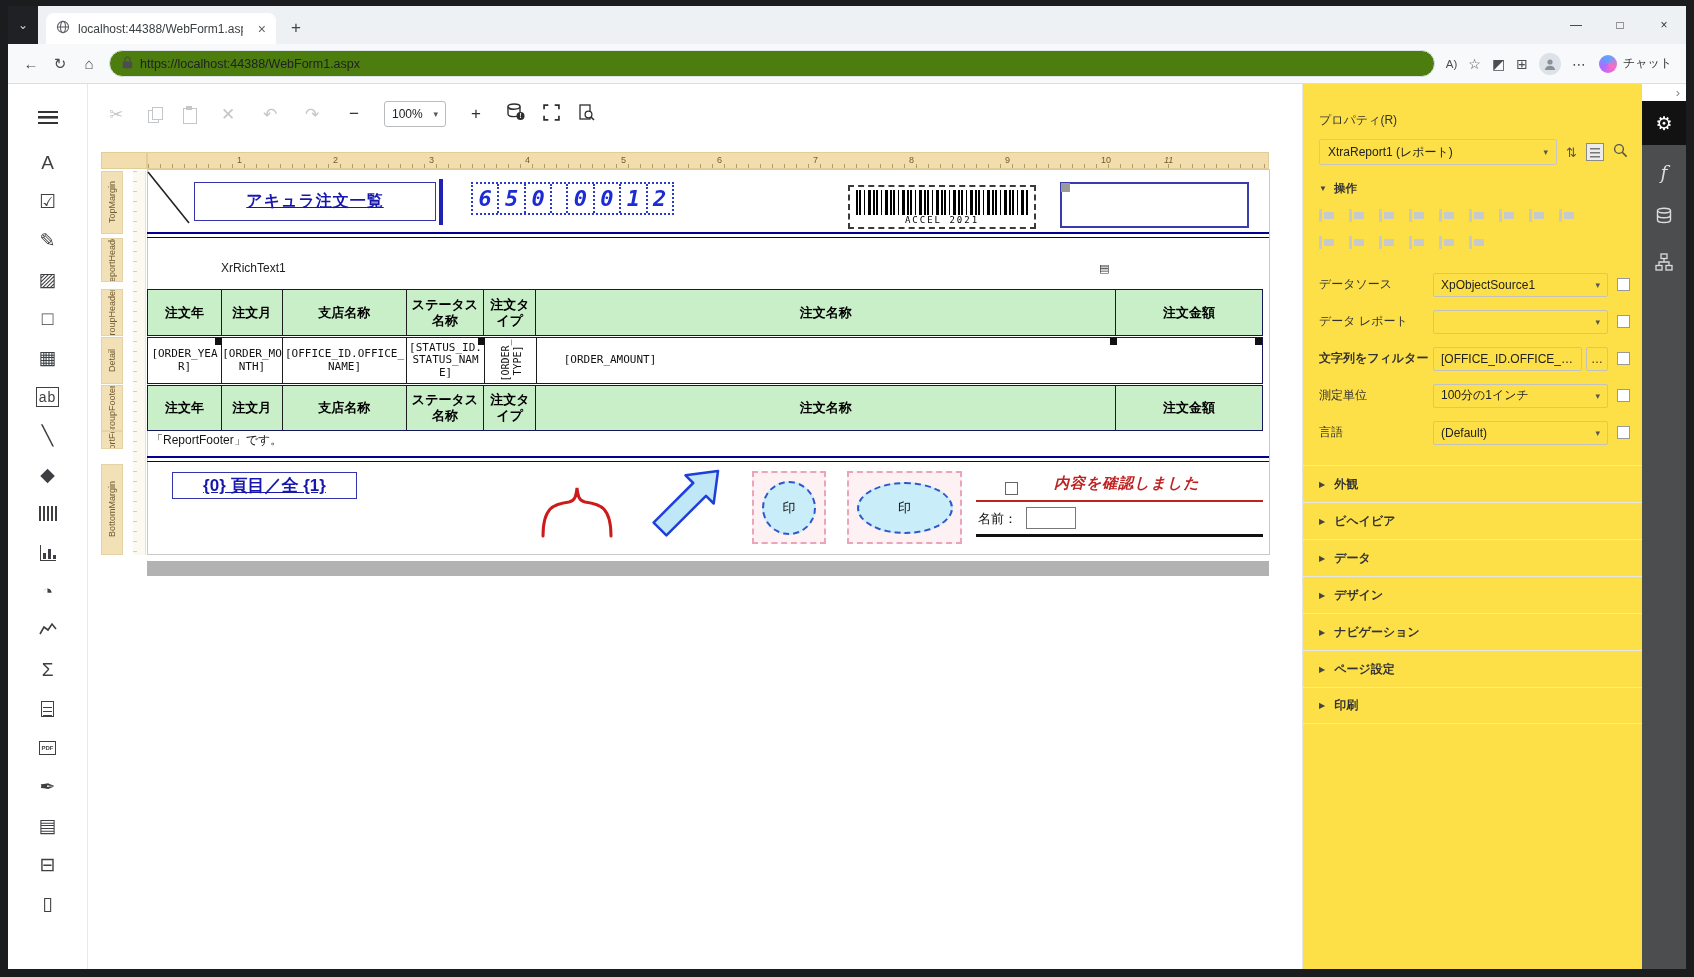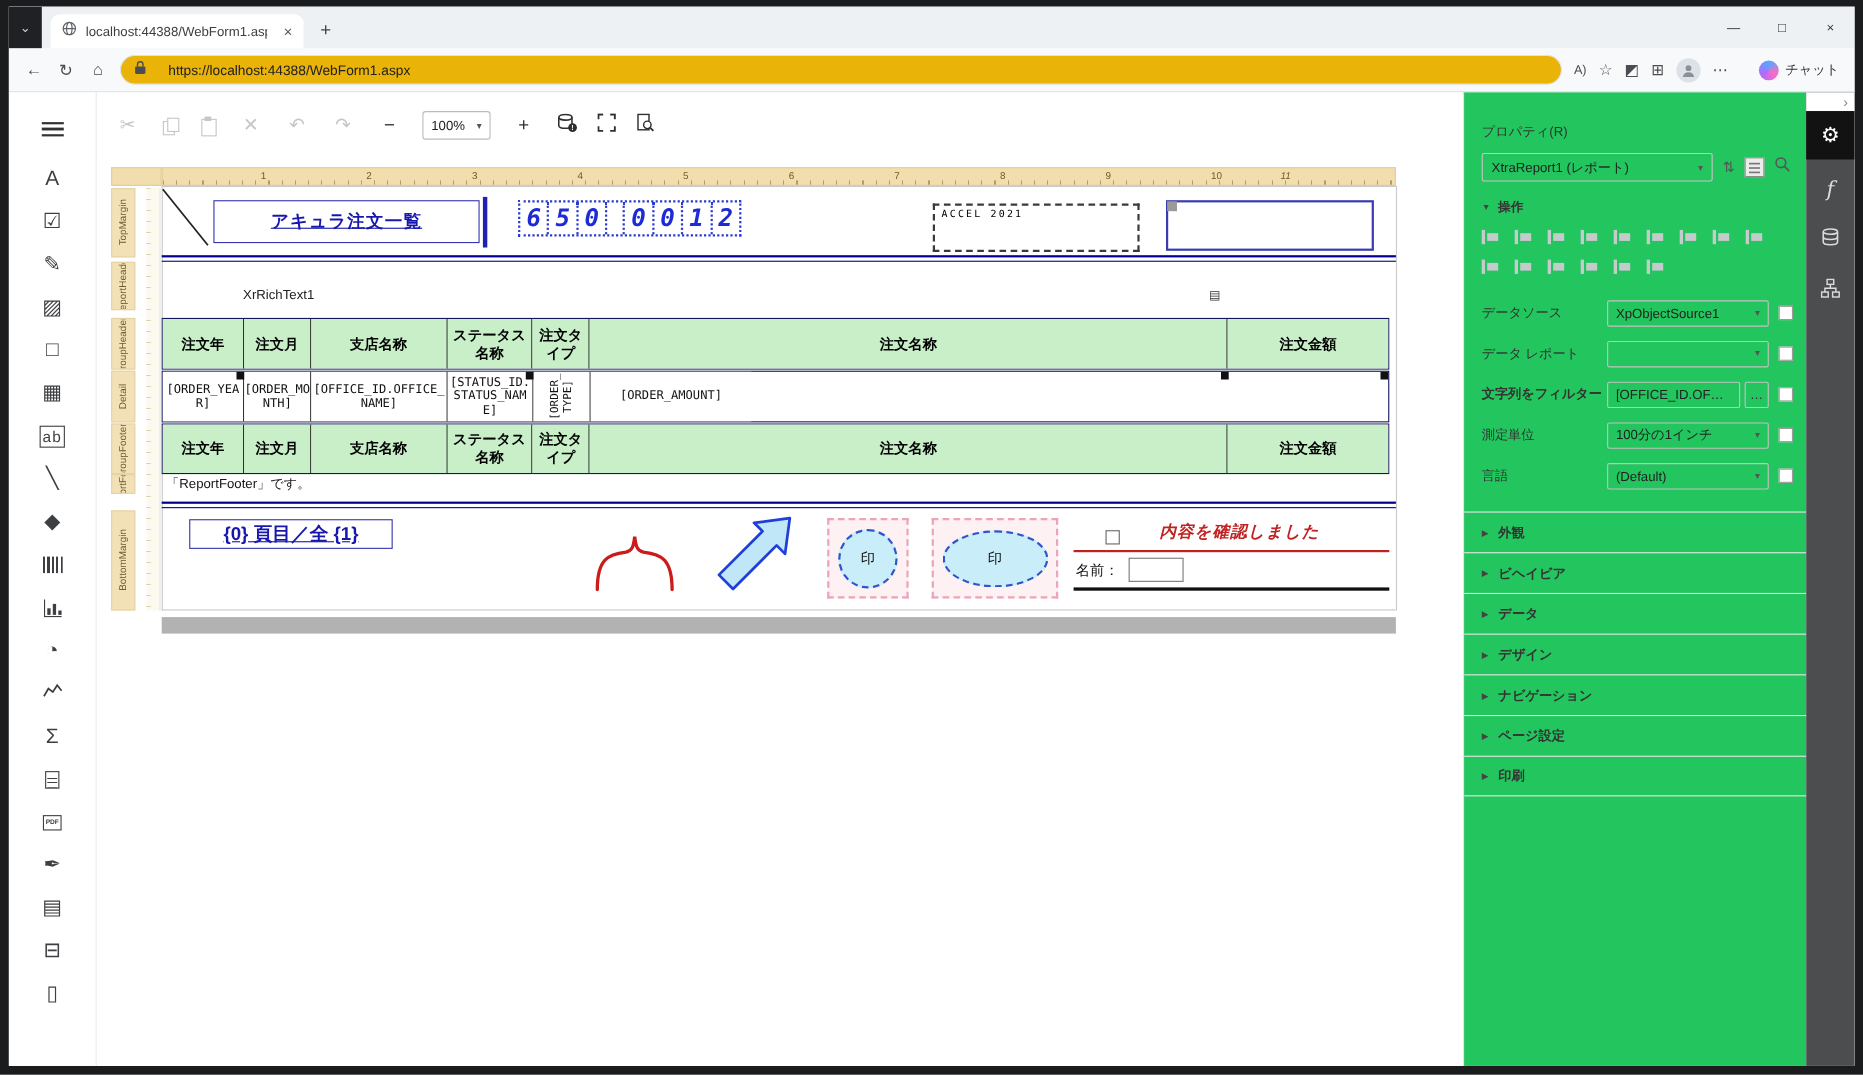--- a/index.html
+++ b/index.html
@@ -10,26 +10,26 @@
   .tabbar{height:38px;background:#eef1f4;display:flex;align-items:flex-end;flex:0 0 auto}
   .tab-search{width:30px;height:38px;background:#202124;color:#cfcfcf;display:flex;align-items:center;justify-content:center;font-size:12px}
   .tab{height:31px;background:#fff;border-radius:8px 8px 0 0;display:flex;align-items:center;gap:8px;padding:0 10px;margin-left:8px;width:230px}
   .tab-title{font-size:12px;color:#3c4043;white-space:nowrap;overflow:hidden;max-width:165px}
   .tab-close{color:#5f6368;font-size:14px;margin-left:auto}
   .newtab{width:28px;height:28px;margin:0 0 2px 6px;color:#444;font-size:17px;display:flex;align-items:center;justify-content:center}
   .spacer{flex:1}
   .wc{width:44px;height:38px;display:flex;align-items:center;justify-content:center;color:#333;font-size:12px}
   .addrbar{height:40px;background:#f7f9fa;border-bottom:1px solid #dadde1;display:flex;align-items:center;gap:11px;padding:0 14px;flex:0 0 auto}
   .navic{color:#494c50;font-size:15px;width:18px;text-align:center}
-  .urlpill{flex:1;height:27px;background:#eab308;border:1px solid #e0e3e7;border-radius:14px;display:flex;align-items:center;gap:20px;padding:0 12px}
+  .urlpill{flex:1;height:27px;background:#4d7c0f;border:1px solid #e0e3e7;border-radius:14px;display:flex;align-items:center;gap:7px;padding:0 12px}
   .url{font-size:12.5px;color:#202124;white-space:nowrap;overflow:hidden}
   .actic{color:#4a4d51;font-size:14px}
   .read{font-size:11.5px}
   .avatar{width:22px;height:22px;border-radius:50%;background:#dde2e8;display:flex;align-items:center;justify-content:center}
-  .copilot{display:flex;align-items:center;gap:6px;margin-left:17px}
+  .copilot{display:flex;align-items:center;gap:6px;margin-left:2px}
   .cop-ic{width:18px;height:18px;border-radius:50%;background:conic-gradient(#58a6ff,#ff6ac2,#b06aff,#58a6ff)}
   .cop-label{font-size:12px;color:#333}
 
   
   .main{flex:1;display:flex;min-height:0}
   .toolbox{width:80px;background:#fff;border-right:1px solid #e8e8e8;display:flex;flex-direction:column;align-items:center;padding-top:14px;overflow:hidden;flex:0 0 auto}
   .tbx-item{height:39px;width:46px;display:flex;align-items:center;justify-content:center;flex:0 0 auto}
   .tbx-item:first-child{margin-bottom:6px}
   .tbx-glyph{font-size:19px;color:#3d3f42}
   .tbx-glyph.small{font-size:14px;border:1.2px solid #3d3f42;padding:1px 2px;letter-spacing:1px}
@@ -62,21 +62,21 @@
   .thinruler{position:absolute;left:45px;top:27px;width:13px;height:384px;background:#fcf9f0;border-right:1px solid #e4e4e4;background-image:repeating-linear-gradient(to bottom,#ddd0a8 0 1px,transparent 1px 10px);background-size:4px 100%;background-repeat:no-repeat}
   .pedge{position:absolute;border-color:#c9c9c9 !important}
   .el-diag{position:absolute;left:59px;top:27px}
   .el-title{position:absolute;left:106px;top:38px;width:242px;height:39px;border:1px solid #3434ae;display:flex;align-items:center;justify-content:center}
   .el-title span{font-size:16px;font-weight:bold;color:#1717ad;text-decoration:underline;letter-spacing:1px}
   .el-vline{position:absolute;left:351px;top:35px;width:4px;height:46px;background:#2020b4}
   .zip{position:absolute;left:383px;top:38px;width:203px;height:33px;border:2px dotted #2b3ace;display:flex}
   .zcell{flex:1;border-right:2px dotted #2b3ace;display:flex;align-items:center;justify-content:center;font-family:"DejaVu Sans Mono",monospace;font-size:22px;font-weight:bold;font-style:italic;color:#1c2bd6}
   .zcell:last-child{border-right:none}
   .zgap{flex:0 0 16px}
-  .el-barcode{position:absolute;left:760px;top:41px;width:188px;height:44px;border:2px dashed #3a3a3a;display:flex;padding:3px 6px 1px}
+  .el-barcode{position:absolute;left:760px;top:41px;width:188px;height:44px;border:2px dashed #3a3a3a;display:flex;flex-direction:column;padding:3px 6px 1px}
   .bars{height:25px;background:repeating-linear-gradient(90deg,#000 0 2px,#fff 2px 3px,#000 3px 5px,#fff 5px 8px,#000 8px 9px,#fff 9px 12px,#000 12px 15px,#fff 15px 17px)}
   .bc-caption{font-family:"DejaVu Sans Mono",monospace;font-size:9px;letter-spacing:2px;text-align:center;color:#000}
   .el-panel{position:absolute;left:972px;top:38px;width:189px;height:46px;border:2px solid #3b3bb0}
   .panel-handle{position:absolute;left:-1px;top:-1px;width:9px;height:9px;background:#9a9a9a}
   .hline-blue{position:absolute;left:59px;width:1122px;height:6px;border-top:2.5px solid #000090;border-bottom:1.5px solid #000090}
   .rh-box{position:absolute;left:59px;top:95px;width:576px;height:21px;border:1px solid #b3b3b3;display:flex;align-items:center;padding-left:4px;font-size:12px;color:#161616}
   .richtext{position:absolute;left:133px;top:117px;font-size:12px;color:#222}
   .smallic{position:absolute;left:1011px;top:118px;font-size:11px;color:#333}
   .trow{position:absolute;left:59px;width:1116px;display:flex;border:1.5px solid #15155e;background:#fff}
   .hcell{background:#c9efc9;border-right:1px solid #1c1c1c;display:flex;align-items:center;justify-content:center;padding:1px}
@@ -99,21 +99,21 @@
   .stamp-ellipse{width:96px;height:52px;border-radius:50%;border:2px dashed #2f55cc;background:#c9edf9;display:flex;align-items:center;justify-content:center;font-size:13px;color:#101010}
   .el-check{position:absolute;left:917px;top:338px;width:13px;height:13px;border:1.5px solid #666;background:#fff}
   .el-confirm{position:absolute;left:966px;top:330px;font-family:"DejaVu Serif","Liberation Serif",serif;font-style:italic;font-weight:bold;font-size:15px;color:#c02222;letter-spacing:1px}
   .el-redline{position:absolute;left:888px;top:356px;width:287px;border-top:2px solid #c02222}
   .el-name{position:absolute;left:890px;top:366px;font-size:13px;color:#111}
   .el-namebox{position:absolute;left:938px;top:363px;width:50px;height:22px;border:1px solid #777;background:#fff}
   .el-blackline{position:absolute;left:888px;top:390px;width:287px;border-top:3px solid #111}
   .graybar{position:absolute;left:59px;top:417px;width:1122px;height:15px;background:#b2b2b2}
 
   
-  .props{width:312px;border-left:1px solid #e4e4e4;background:#22c55e;padding-top:28px;overflow:hidden;flex:0 0 auto}
+  .props{width:340px;border-left:1px solid #e4e4e4;background:#fde047;padding-top:28px;overflow:hidden;flex:0 0 auto}
   .props-title{font-size:12px;color:#333;margin:0 16px 10px}
   .selrow{display:flex;align-items:center;gap:9px;margin:0 14px 0 16px}
   .repsel{flex:1;height:26px;border:1px solid #c6c6c6;border-radius:2px;display:flex;align-items:center;padding:0 8px;font-size:12px;color:#222;min-width:0}
   .repsel .caret{margin-left:auto}
   .ic-sort{font-size:13px;color:#555}
   .ic-cat{width:18px;height:18px;border:1px solid #8b8b8b;background-color:#ececec;background-image:linear-gradient(#777,#777),linear-gradient(#777,#777),linear-gradient(#777,#777);background-size:10px 1.5px;background-position:3px 4px,3px 8px,3px 12px;background-repeat:no-repeat}
   .secrow{display:flex;align-items:center;gap:7px;margin:16px 16px 0;font-size:11.5px;color:#333;font-weight:bold}
   .tri{font-size:8px;color:#444}
   .actrow{display:flex;gap:13px;margin:12px 16px 0}
   .act-ic{width:17px;height:15px;background:linear-gradient(#c7cacd,#c7cacd) 0 1px/3px 13px no-repeat,linear-gradient(#c7cacd,#c7cacd) 5px 4px/10px 7px no-repeat}

